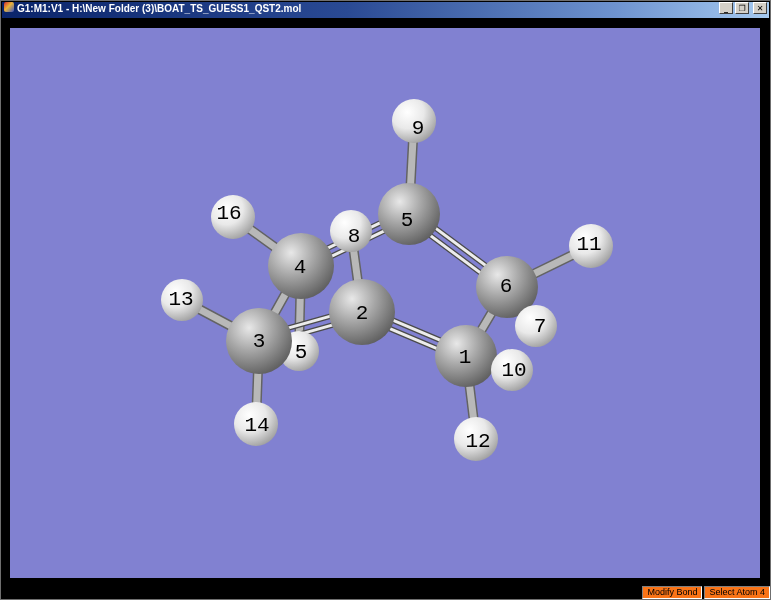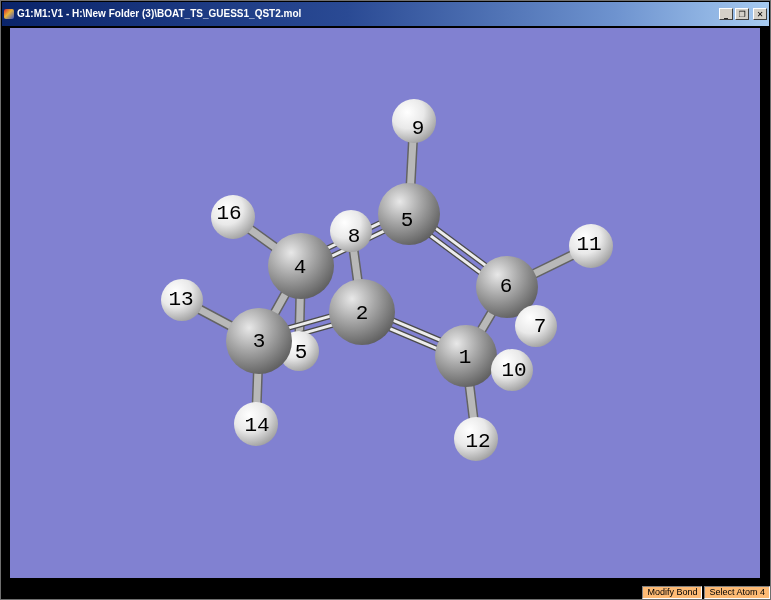--- a/index.html
+++ b/index.html
@@ -3,22 +3,22 @@
 <meta charset="utf-8">
 <style>
   html,body{margin:0;padding:0;background:#000;}
   #screen{
     position:relative;width:771px;height:600px;background:#000;overflow:hidden;
     font-family:"Liberation Sans",sans-serif;
   }
   .outer-frame{position:absolute;inset:0;border:1px solid #6f6f6f;pointer-events:none;z-index:60;}
   
   .titlebar{
-    position:absolute;left:2px;top:2px;right:2px;height:24px;
-    display:flex;align-items:center;
+    position:absolute;left:2px;top:2px;right:2px;height:16px;
+    display:flex;
     background:linear-gradient(to right,#0a246a 0%,#2a4a94 45%,#6e93cf 80%,#a6caf0 100%);
     z-index:40;
   }
   .app-icon{
     width:10px;height:10px;margin:0 3px 0 2px;flex:0 0 auto;
     background:linear-gradient(135deg,#d42a2a 0%,#e8b33a 45%,#3a55c8 100%);
     border-radius:2px;
   }
   .title-text{
     color:#fff;font-size:10px;font-weight:bold;white-space:nowrap;overflow:hidden;
@@ -37,21 +37,21 @@
     position:absolute;left:10px;top:28px;width:750px;height:550px;background:#8181d1;
   }
   .viewport svg{display:block;width:100%;height:100%;}
   .atom-label{
     font-family:"Liberation Mono","DejaVu Sans Mono",monospace;
     font-size:21px;fill:#000;text-anchor:middle;dominant-baseline:central;
   }
   
   .statusbar{position:absolute;right:1px;bottom:1px;display:flex;gap:2px;z-index:40;}
   .status-panel{
-    background:#fdba74;border:1px solid;border-color:#808080 #ffffff #ffffff #808080;
+    background:#f97316;border:1px solid;border-color:#808080 #ffffff #ffffff #808080;
     font-size:9px;line-height:11px;padding:0 4px;color:#000;white-space:nowrap;
   }
 </style>
 </head>
 <body>
 
 <div id="screen">
   <div class="outer-frame"></div>
 
   <div class="titlebar">

